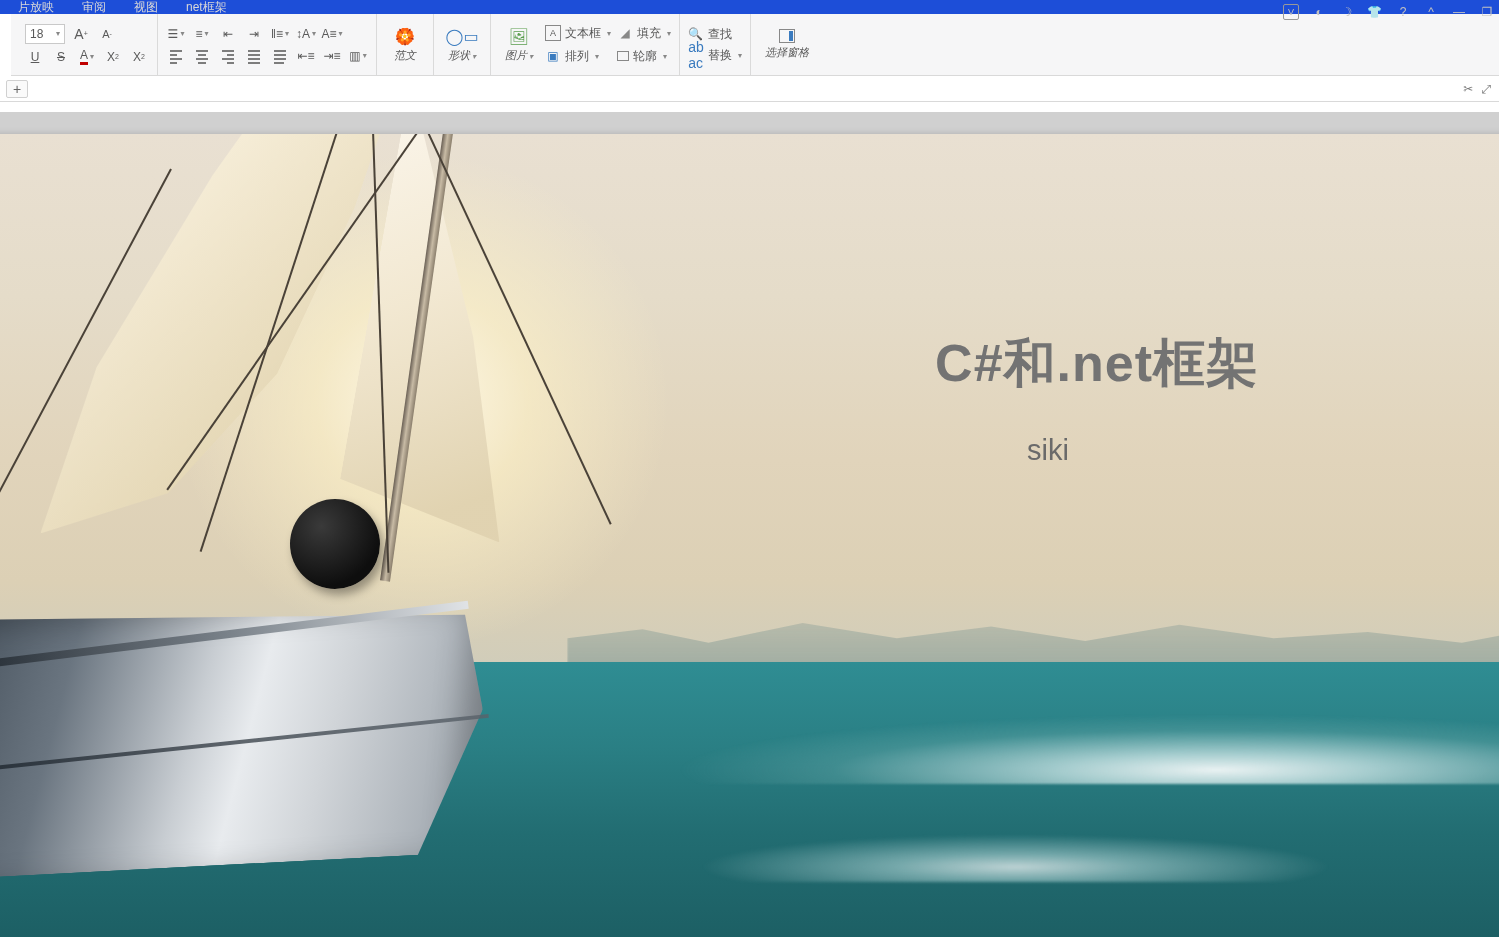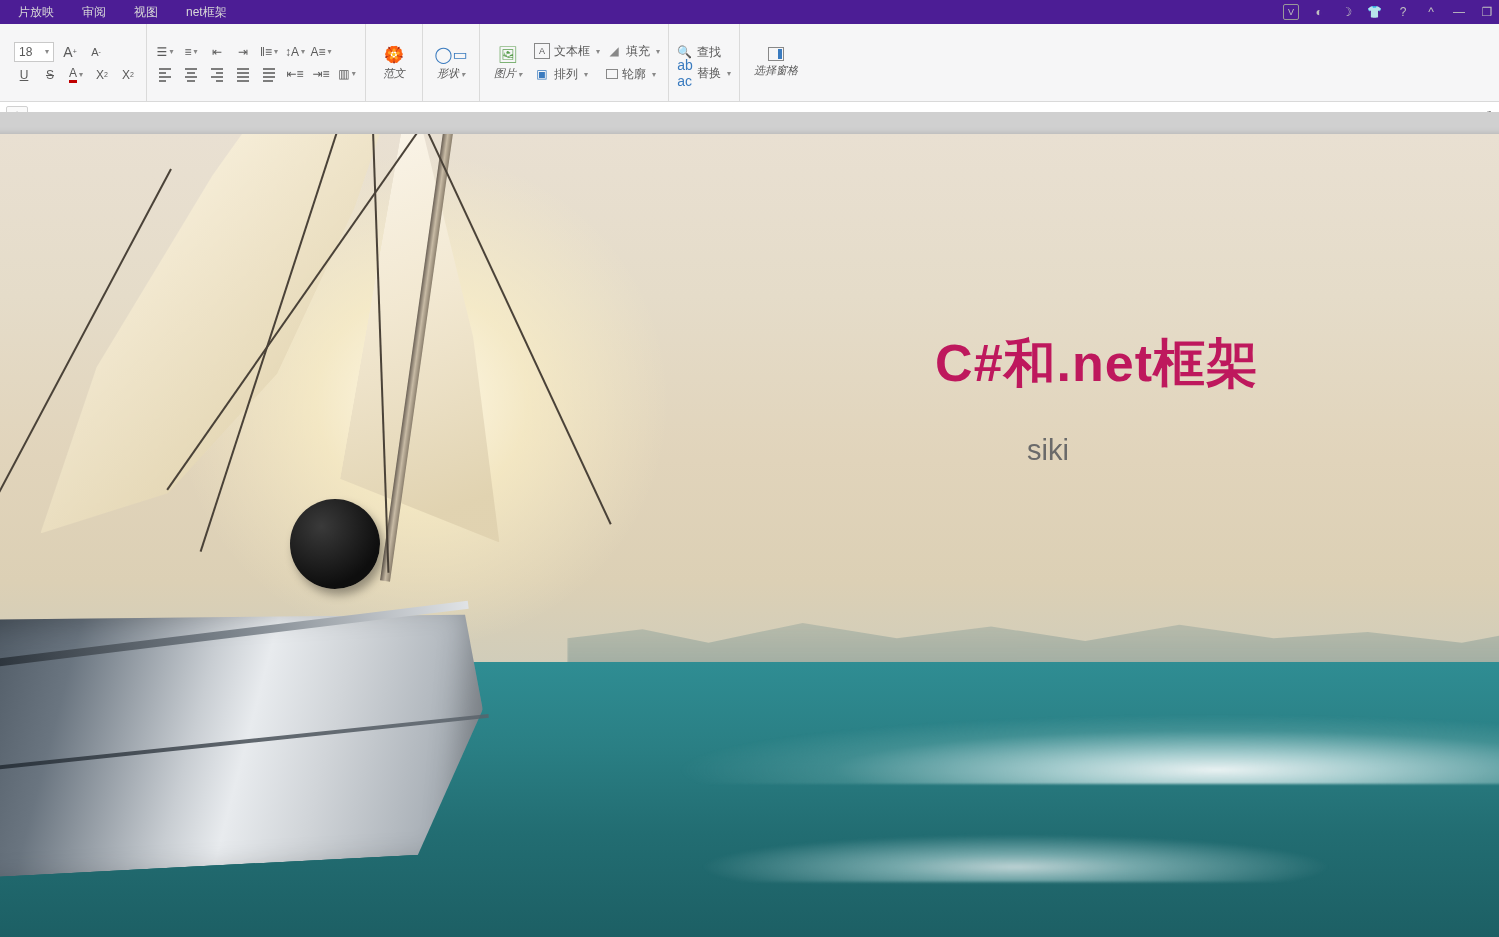--- a/index.html
+++ b/index.html
@@ -1,25 +1,25 @@
 <!DOCTYPE html>
 <html><head>
 <meta charset="utf-8">
 <style>
 * { margin: 0; padding: 0; box-sizing: border-box; }
 body { font-family: "Microsoft YaHei", Arial, sans-serif; background: #fff; overflow: hidden; width: 1499px; height: 937px; }
 
 
-.menu-bar { height: 24px; background: #4c1d95; color: #d8d8d8; display: flex; align-items: center; font-size: 12px; padding-left: 4px; position: relative; }
+.menu-bar { height: 14px; background: #1d4ed8; color: #d8d8d8; display: flex; align-items: center; font-size: 12px; padding-left: 4px; position: relative; }
 .menu-bar .menu-item { padding: 0 14px; cursor: default; }
 .menu-bar .win-controls { position: absolute; right: 4px; top: 0; height: 24px; display: flex; align-items: center; gap: 12px; color: #c0c0c0; }
 .menu-bar .win-controls span { width: 16px; height: 16px; display: inline-flex; align-items: center; justify-content: center; font-size: 12px; }
 
 
-.ribbon { height: 78px; background: #f6f6f7; border-bottom: 1px solid #d9d9d9; display: flex; align-items: center; padding: 0 6px; font-size: 12px; color: #585858; }
+.ribbon { height: 62px; background: #f6f6f7; border-bottom: 1px solid #d9d9d9; display: flex; align-items: center; padding: 0 6px; font-size: 12px; color: #585858; margin-left: 11px; }
 .rgroup { display: flex; flex-direction: column; justify-content: center; gap: 4px; padding: 0 8px; height: 100%; border-right: 1px solid #dadada; }
 .rgroup:last-child { border-right: none; }
 .row { display: flex; align-items: center; gap: 6px; }
 .ico-btn { display: inline-flex; align-items: center; justify-content: center; width: 20px; height: 18px; border: none; background: transparent; color: #5a5a5a; font-size: 12px; cursor: default; }
 .big-btn { display: flex; flex-direction: column; align-items: center; justify-content: center; gap: 2px; padding: 2px 6px; min-width: 40px; }
 .big-btn .big-ico { width: 20px; height: 20px; display: flex; align-items: center; justify-content: center; font-size: 16px; }
 .big-btn .lbl { font-size: 11px; font-style: italic; }
 .font-size-box { width: 40px; height: 20px; border: 1px solid #c9c9c9; background: #fff; font-size: 12px; text-align: left; padding: 0 4px; display: inline-flex; align-items: center; justify-content: space-between; }
 .dd { font-size: 8px; color: #888; margin-left: 2px; }
 .small-label-row { display: flex; align-items: center; gap: 4px; }
@@ -56,21 +56,21 @@
 
 
 .rig { position: absolute; background: #4a4238; width: 2px; transform-origin: top center; }
 .r1 { left: 395px; bottom: 45%; height: 600px; transform: rotate(18deg); }
 .r2 { left: 400px; bottom: 46%; height: 520px; transform: rotate(-25deg); }
 .r3 { left: 380px; bottom: 46%; height: 500px; transform: rotate(-2deg); }
 .r4 { left: 180px; bottom: 44%; height: 420px; transform: rotate(28deg); }
 .r5 { left: 440px; bottom: 46%; height: 460px; transform: rotate(35deg); }
 
 
-.title-text { position: absolute; right: 250px; top: 195px; font-size: 52px; font-weight: bold; color: #be185d; letter-spacing: 1px; font-family: "Comic Sans MS", "Microsoft YaHei", sans-serif; }
+.title-text { position: absolute; right: 250px; top: 195px; font-size: 52px; font-weight: bold; color: #737373; letter-spacing: 1px; font-family: "Comic Sans MS", "Microsoft YaHei", sans-serif; }
 .subtitle-text { position: absolute; right: 440px; top: 300px; font-size: 29px; color: #6a6a6a; font-family: "Comic Sans MS", "Microsoft YaHei", sans-serif; }
 
 .svgico { width: 16px; height: 16px; }
 </style>
 </head>
 <body>
 
 <div class="menu-bar">
   <span class="menu-item">片放映</span>
   <span class="menu-item">审阅</span>

